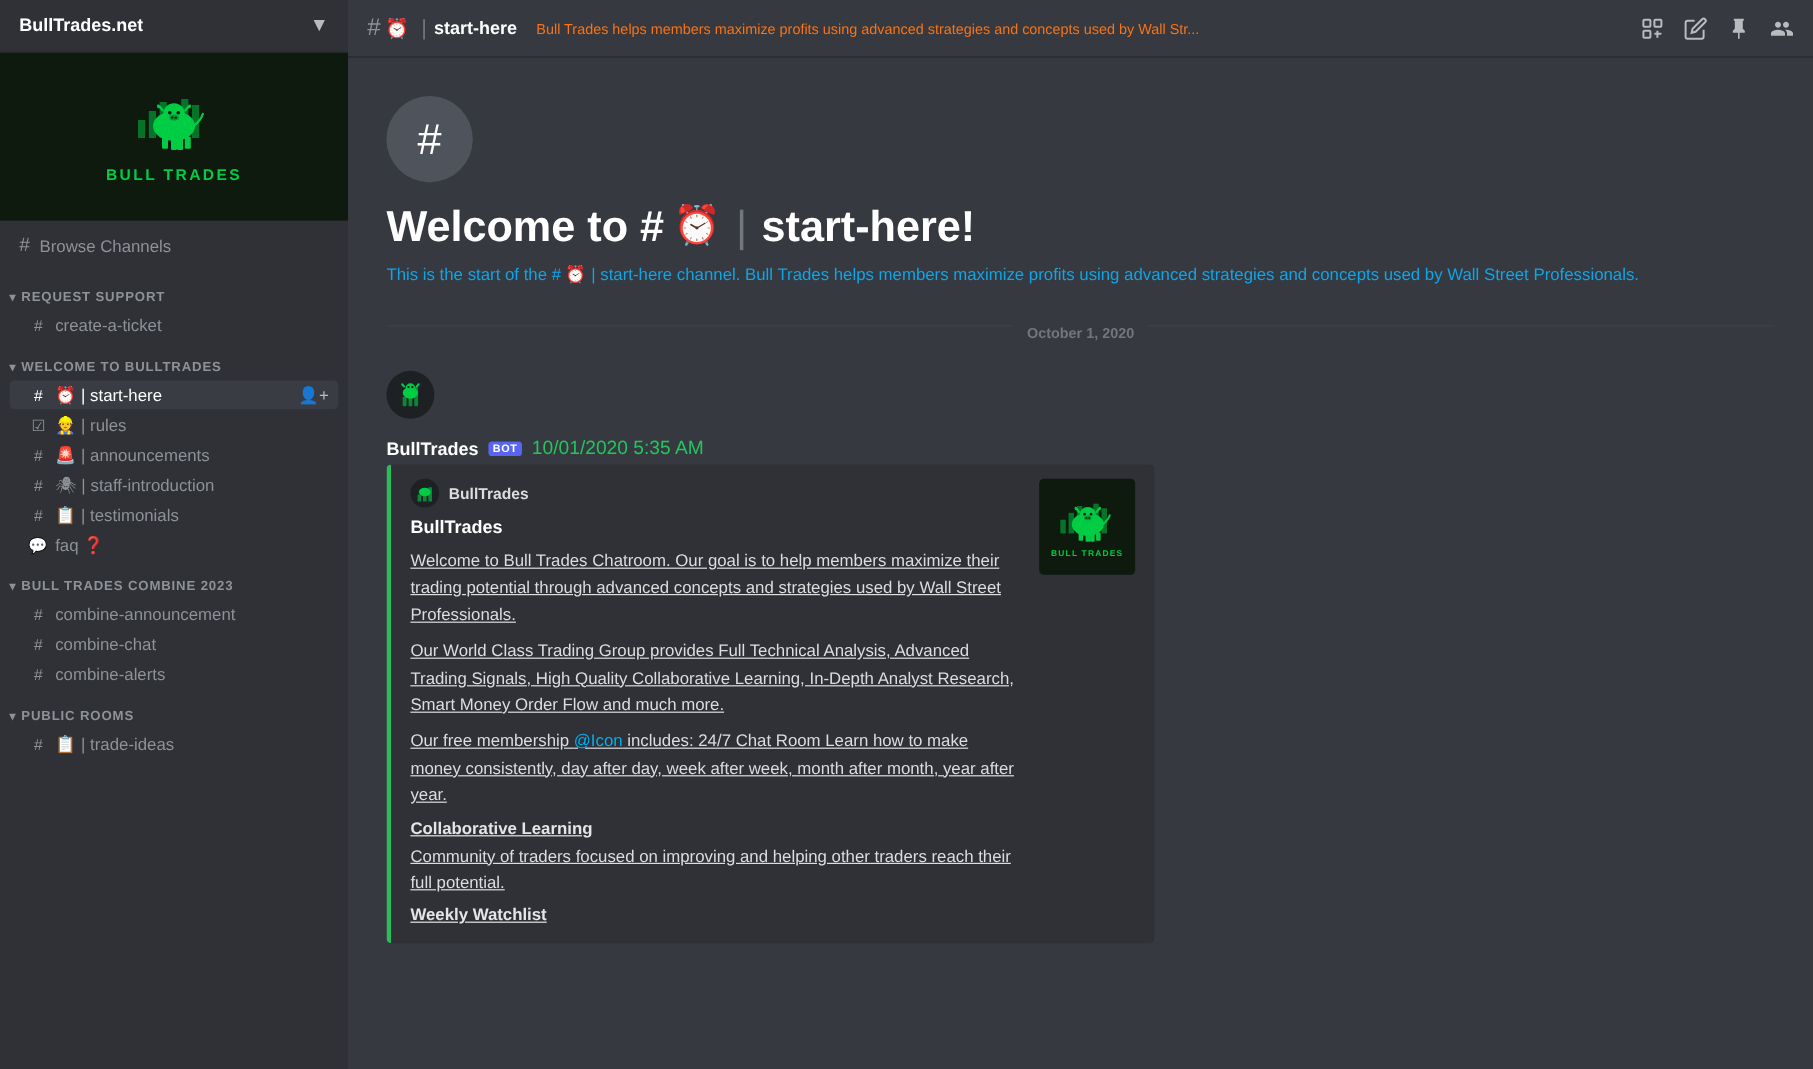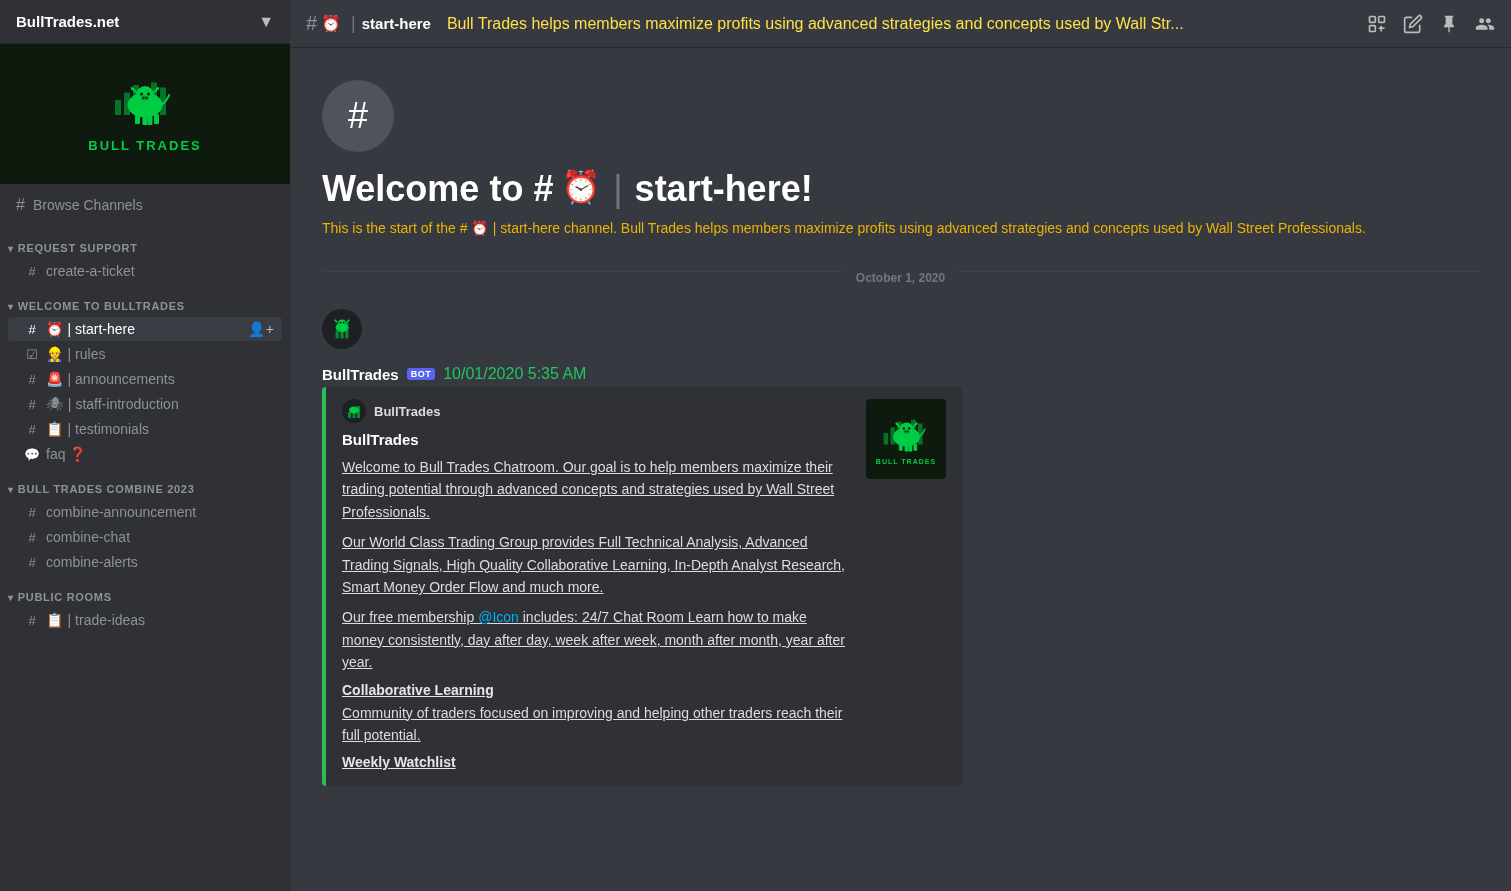--- a/index.html
+++ b/index.html
@@ -195,22 +195,22 @@
     }
 
     .topbar-channel-name {
       font-weight: 600;
       font-size: 15px;
       color: #fff;
       margin-right: 16px;
     }
 
     .topbar-description {
-      color: #fde047;
-      font-size: 16px;
+      color: #f97316;
+      font-size: 12px;
       flex: 1;
       white-space: nowrap;
       overflow: hidden;
       text-overflow: ellipsis;
     }
 
     .topbar-icons {
       display: flex;
       align-items: center;
       gap: 16px;
@@ -258,21 +258,21 @@
     .channel-header-title {
       font-size: 36px;
       font-weight: 700;
       color: #fff;
       margin-bottom: 8px;
       display: flex;
       gap: 8px;
     }
 
     .channel-header-desc {
-      color: #eab308;
+      color: #0ea5e9;
       font-size: 14px;
       line-height: 1.5;
     }
 
     .date-divider {
       display: flex;
       align-items: flex-start;
       margin: 16px 32px;
       color: #72767d;
       font-size: 12px;

